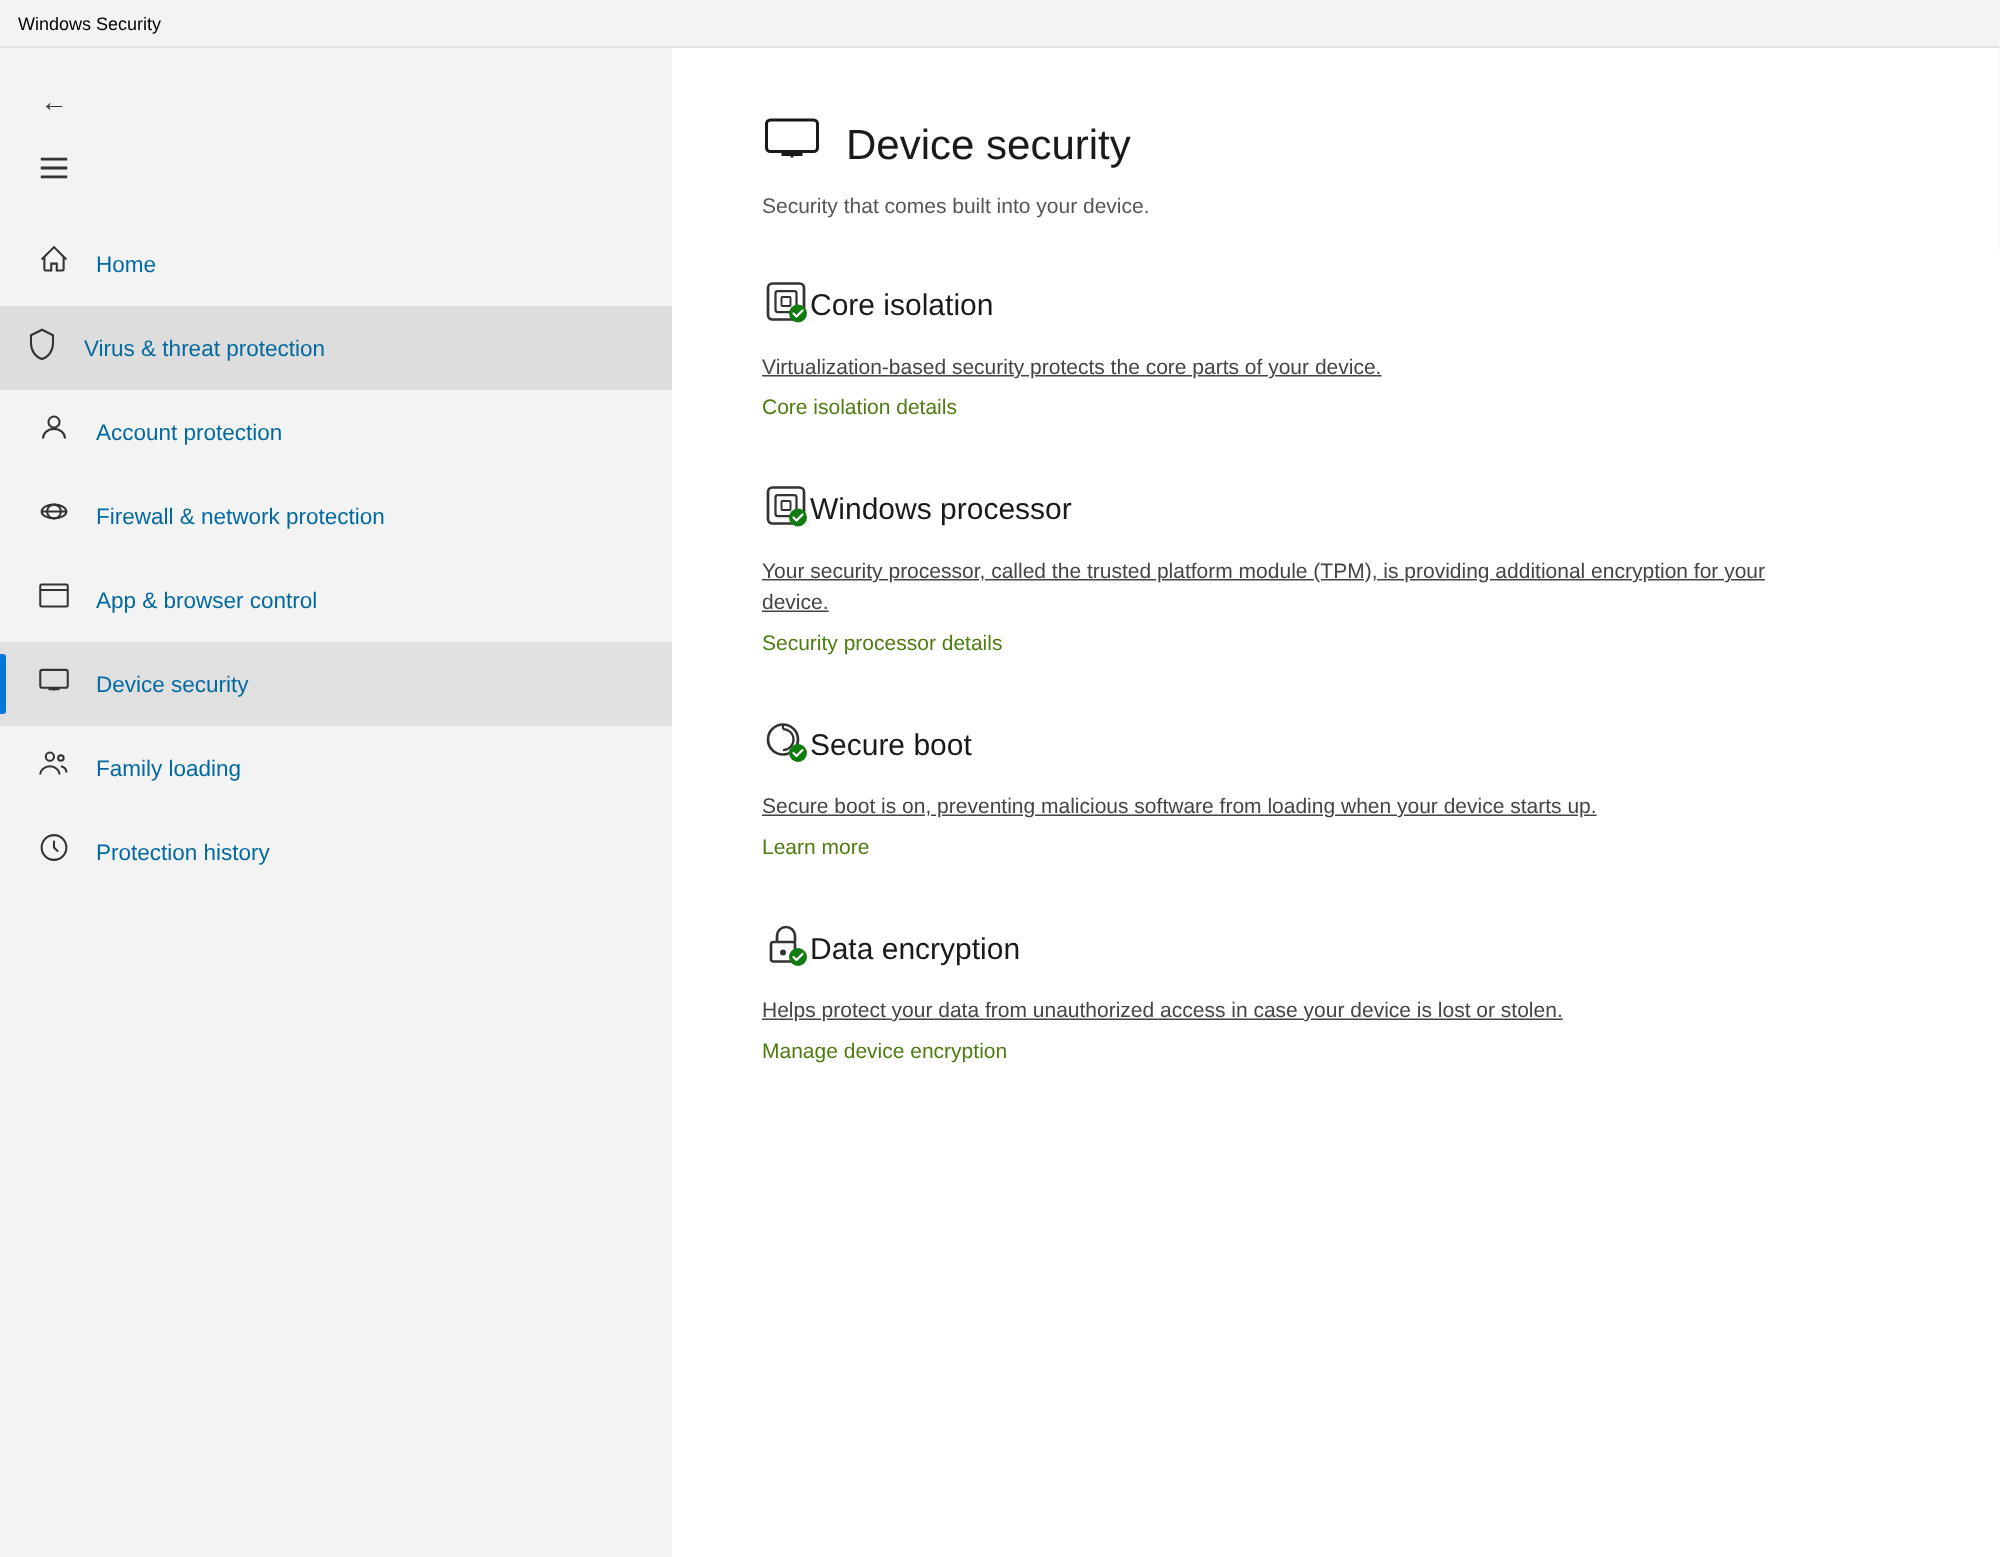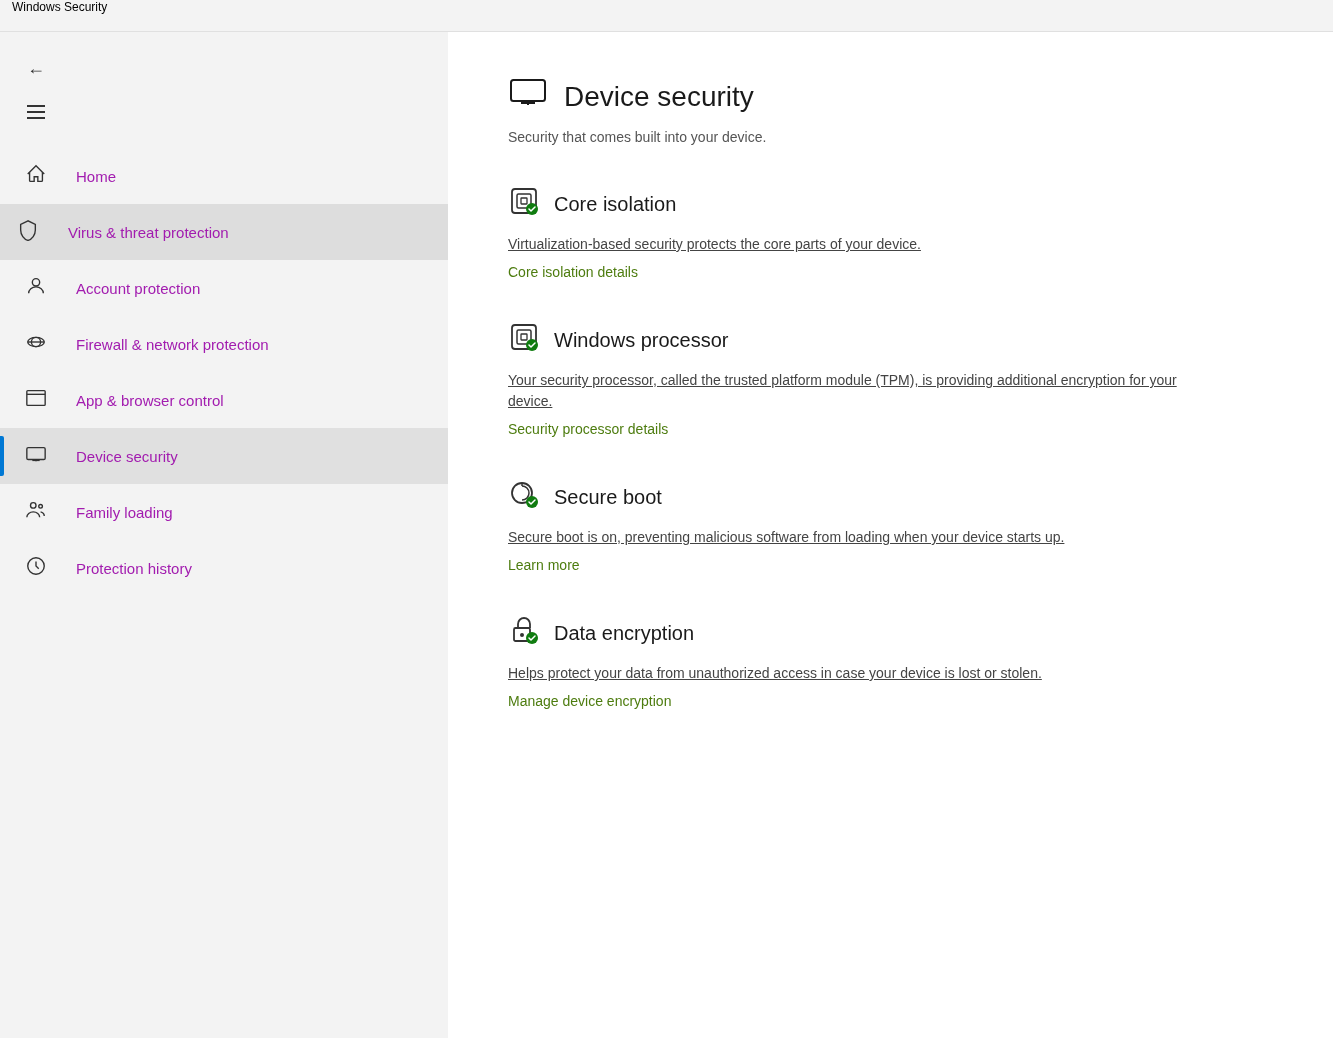--- a/index.html
+++ b/index.html
@@ -11,20 +11,21 @@
       height: 1038px;
       width: 1333px;
       overflow: hidden;
     }
 
     
     .titlebar {
       background: #f3f3f3;
       height: 32px;
       display: flex;
+      align-items: center;
       padding: 0 12px;
       font-size: 12px;
       color: #000;
       border-bottom: 1px solid #e0e0e0;
       flex-shrink: 0;
     }
 
     .app-container {
       display: flex;
       flex: 1;
@@ -68,23 +69,23 @@
       flex: 1;
     }
 
     .nav-item {
       display: flex;
       align-items: center;
       padding: 0 24px;
       height: 56px;
       cursor: pointer;
       font-size: 15px;
-      color: #a21caf;
+      color: #0369a1;
       position: relative;
-      gap: 28px;
+      gap: 16px;
     }
     .nav-item.active {
       background: #e0e0e0;
     }
     .nav-item.active::before {
       content: '';
       position: absolute;
       left: 0;
       top: 8px;
       bottom: 8px;
@@ -140,21 +141,20 @@
       margin-bottom: 40px;
     }
 
     .section {
       margin-bottom: 40px;
     }
 
     .section-header {
       display: flex;
       align-items: center;
-      gap: 14px;
       margin-bottom: 10px;
     }
 
     .section-icon {
       font-size: 28px;
       color: #333;
       position: relative;
       width: 32px;
       text-align: center;
     }

